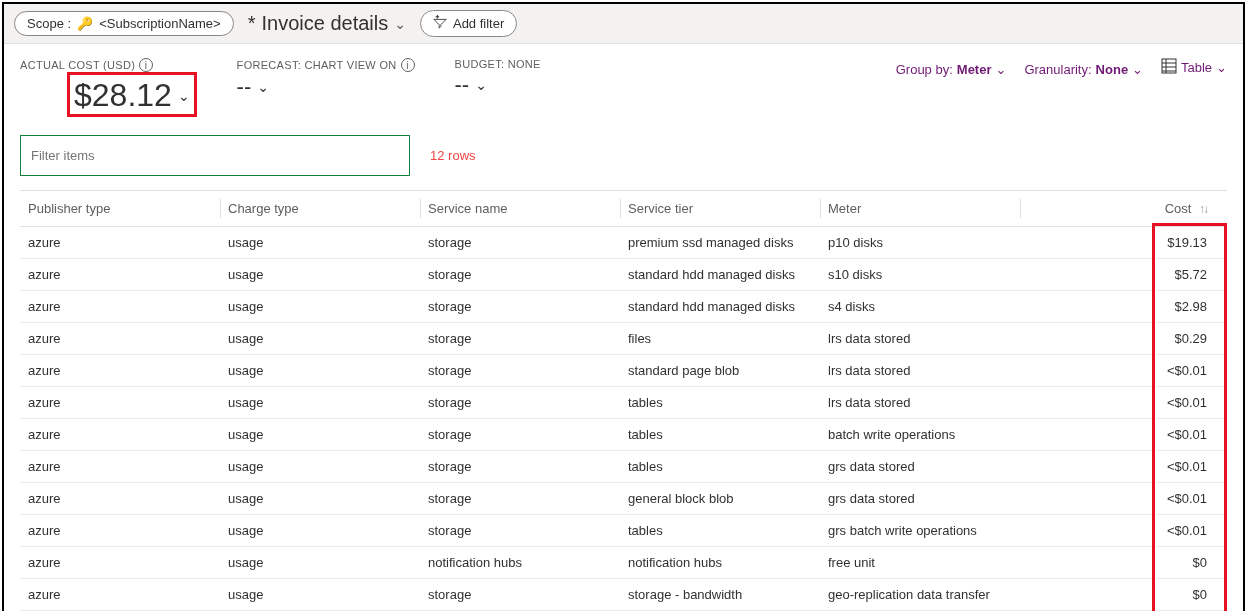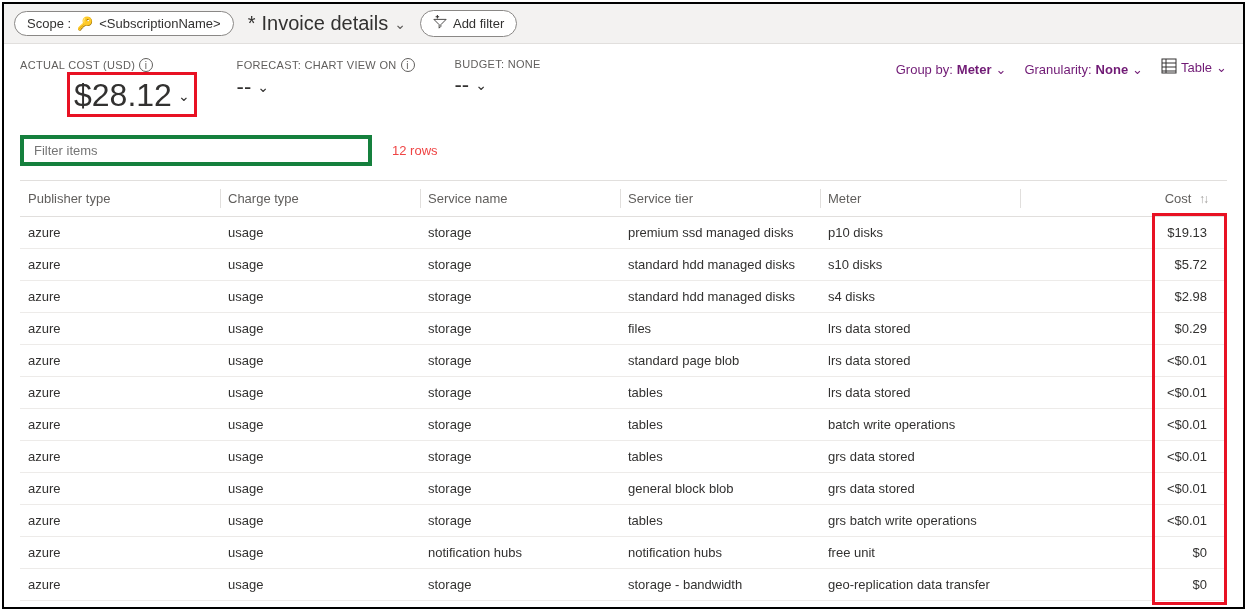--- a/index.html
+++ b/index.html
@@ -105,23 +105,23 @@
     color:#701a75;
   }
   .right-controls .ctl {
     display:flex; align-items:center; gap:4px; cursor:pointer;
   }
   .table-icon svg { width:16px; height:16px; }
   .filter-row {
     display:flex; align-items:center; gap:20px; margin-top:18px;
   }
   .filter-input {
-    width: 352px;
-    padding: 4px 10px;
-    border:4px solid #15803d;
+    width: 390px;
+    padding: 12px 10px;
+    border:1px solid #15803d;
     font-size:13px;
   }
   .rowcount { color:#ef4444; }
   table {
     width:100%; border-collapse: collapse; margin-top:14px; table-layout: fixed;
   }
   th {
     text-align:left; font-weight:400; color:#605e5c; font-size:13px;
     padding:10px 8px; border-top:1px solid #e1dfdd; border-bottom:1px solid #e1dfdd;
     position:relative;

